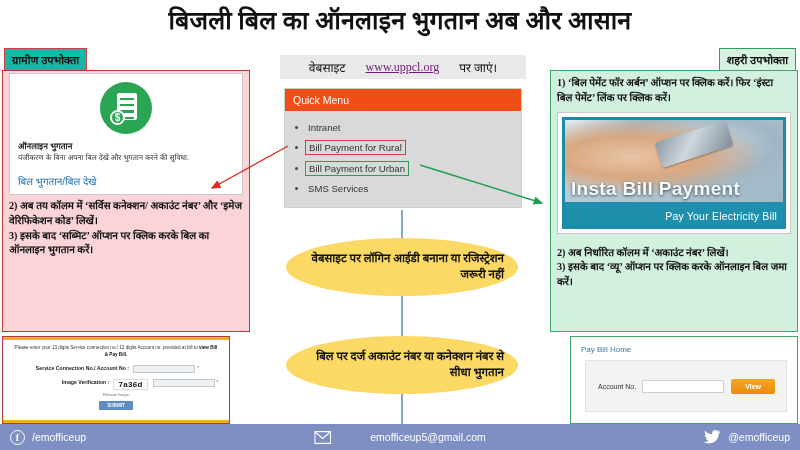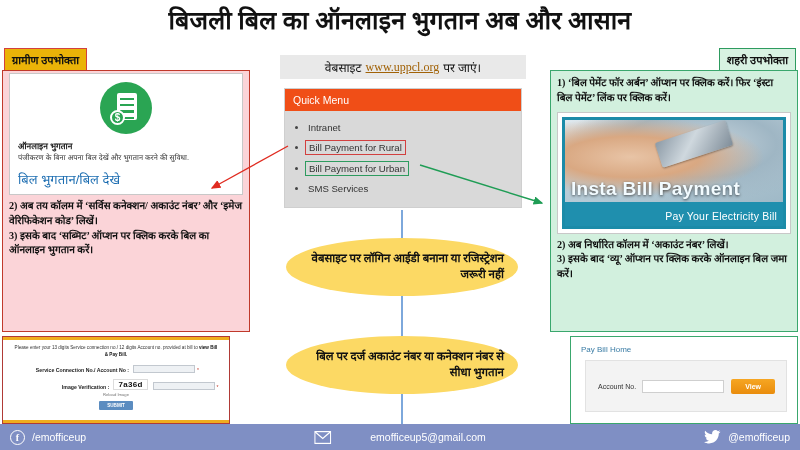--- a/index.html
+++ b/index.html
@@ -20,30 +20,30 @@
     font-family: "Liberation Serif", serif;
     letter-spacing: .2px;
   }
 
   
   .badge {
     position: absolute; font-size: 11px; font-weight: 600; color: #111;
     padding: 3px 7px 4px; white-space: nowrap;
     font-family: "Liberation Serif", serif;
   }
-  .badge-rural { left: 4px; top: 48px; background: #eab308; border: 1.6px solid #d2403f; }
+  .badge-rural { left: 4px; top: 48px; background: #14b8a6; border: 1.6px solid #d2403f; }
   .badge-urban { right: 4px; top: 48px; background: #d8f2e2; border: 1.6px solid #2e9b5f; }
 
   
   .website-strip {
     position: absolute; left: 280px; top: 55px; width: 246px; height: 24px;
     background: #e9e9e9; display: flex; align-items: center; justify-content: center;
     font-size: 12px; color: #111; font-family: "Liberation Serif", serif;
   }
-  .website-strip .url { color: #a16207; text-decoration: underline; margin: 0 4px; }
+  .website-strip .url { color: #701a75; text-decoration: underline; margin: 0 20px; }
 
   
   .panel { position: absolute; width: 248px; }
   .panel-left  { left: 2px;  top: 70px;  background: #fbd4d8; border: 1.5px solid #c0392b; height: 262px; }
   .panel-right { right: 2px; top: 70px;  background: #d2f0de; border: 1.5px solid #3aa76d; height: 262px; }
 
   .panel-steps {
     font-size: 10.2px; line-height: 1.45; font-weight: bold; color: #111;
     padding: 5px 6px 4px; font-family: "Liberation Serif", serif;
   }
@@ -69,25 +69,25 @@
     display: block; height: 2.2px; background: #2aa553; margin: 4px 3px 0;
   }
   .rural-icon .doc i:first-child { margin-top: 5px; }
   .rural-icon .coin {
     position: absolute; left: 10px; top: 28px; width: 15px; height: 15px;
     border-radius: 50%; background: #2aa553; border: 2px solid #fff;
     color: #fff; font-size: 10px; line-height: 12px; text-align: center; font-weight: bold;
   }
   .rural-card-h { font-size: 8.4px; color: #222; font-weight: 600; margin-bottom: 2px; }
   .rural-card-p { font-size: 7.4px; color: #333; line-height: 1.45; }
-  .rural-card-link { position: absolute; left: 8px; bottom: 6px; font-size: 13px; color: #1f6fb2; }
+  .rural-card-link { position: absolute; left: 8px; bottom: 6px; font-size: 10px; color: #1f6fb2; }
 
   
   .urban-card {
-    margin: 2px 6px 0; background: #fff; border: 1px solid #c8c8c8;
+    margin: 2px 6px 8px; background: #fff; border: 1px solid #c8c8c8;
     height: 122px; padding: 4px;
   }
   .insta-banner {
     width: 100%; height: 100%; position: relative; overflow: hidden;
     background: linear-gradient(180deg,#1f8fae 0%,#1f8fae 100%);
     border: 3px solid #1b8ba8;
   }
   .insta-photo {
     position: absolute; left: 0; right: 0; top: 0; bottom: 24px;
     background:
@@ -148,21 +148,21 @@
   .shot-left {
     position: absolute; left: 2px; top: 336px; width: 228px; height: 88px;
     background: #fff; border: 1.6px solid #b03a36; overflow: hidden;
   }
   .shot-left .topbar { height: 3px; background: #f0ad1e; }
   .shot-left .botbar { position: absolute; left: 0; bottom: 0; width: 100%; height: 3px; background: #f0ad1e; }
   .form-note {
     font-size: 4.6px; color: #333; text-align: center; padding: 5px 10px 0; line-height: 1.5;
   }
   .form-note b { color: #111; }
-  .form-row { display: flex; align-items: flex-end; justify-content: center; margin-top: 6px; font-size: 5.2px; }
+  .form-row { display: flex; align-items: flex-start; justify-content: center; margin-top: 6px; font-size: 5.2px; }
   .form-row .lbl { font-weight: bold; color: #222; text-align: right; width: 96px; margin-right: 4px; }
   .form-row .inp { width: 62px; height: 8px; background: #eef1f4; border: 1px solid #c2c8cf; }
   .form-row .star { color: #c0392b; font-size: 5px; margin-left: 2px; }
   .captcha {
     font-size: 8px; font-weight: bold; color: #111; background: #fff;
     border: 1px solid #dcdcdc; padding: 0 4px; margin-right: 5px; letter-spacing: .3px;
   }
   .reload { text-align: center; font-size: 4.2px; color: #777; margin-top: 2px; }
   .submit-btn {
     display: block; margin: 4px auto 0; width: 34px; height: 9px; background: #5b8cc0;

